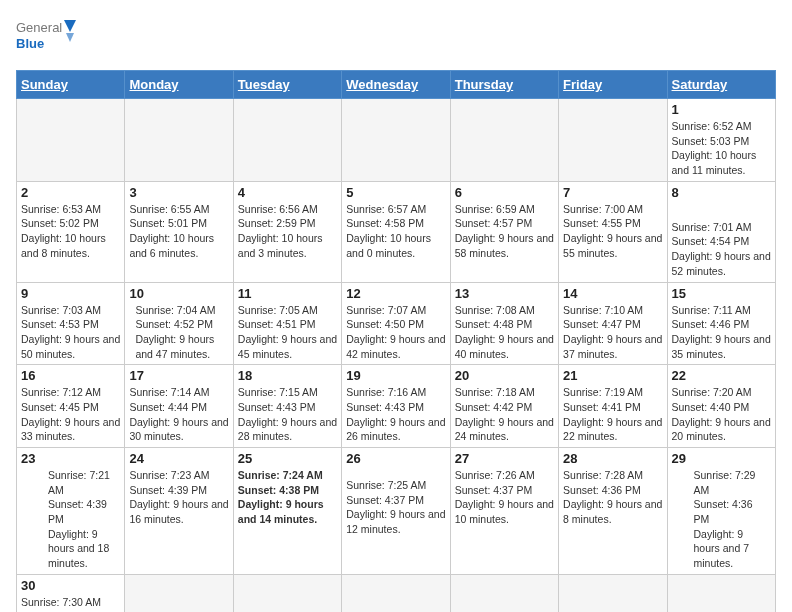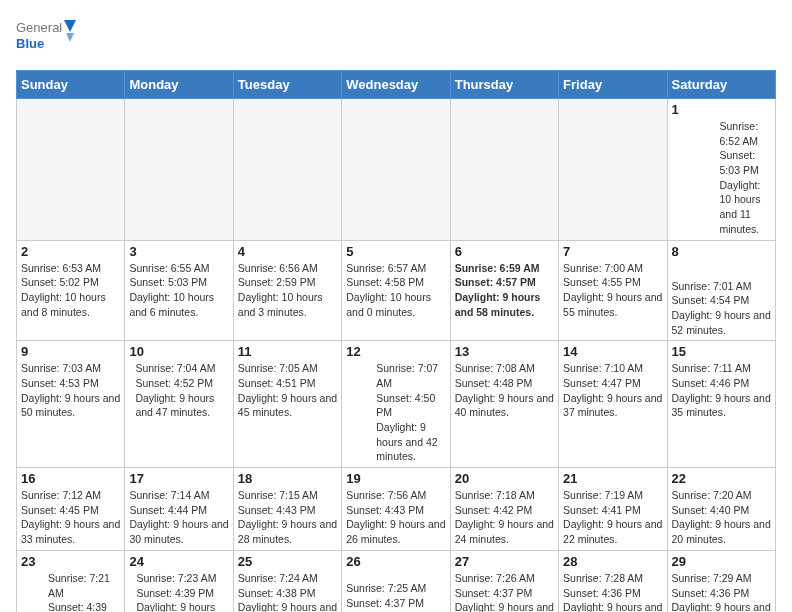--- a/index.html
+++ b/index.html
@@ -40,20 +40,21 @@
       border: 1px solid #ccc;
     }
     .calendar th {
       background: #3a7abf;
       color: #fff;
       font-size: 13px;
       font-weight: bold;
       padding: 6px 4px;
       text-align: left;
       border: 1px solid #5590cc;
+      text-decoration: underline;
     }
     .calendar td {
       border: 1px solid #ccc;
       vertical-align: top;
       padding: 3px 4px;
       width: calc(100% / 7);
       min-height: 80px;
       font-size: 11px;
       color: #333;
       background: #fff;
@@ -113,53 +114,53 @@
   <tbody id="calendar-body">
   <tr class="week-row">
         <td class="empty"></td>
         <td class="empty"></td>
         <td class="empty"></td>
         <td class="empty"></td>
         <td class="empty"></td>
         <td class="empty"></td>
         <td>
           <span class="day-number">1</span>
-          <div class="day-info" style="white-space: pre-line; margin-left: 48px;">Sunrise: 6:52 AM
+          <div class="day-info" style="white-space: pre-line;">Sunrise: 6:52 AM
 Sunset: 5:03 PM
 Daylight: 10 hours and 11 minutes.</div>
         </td>
       </tr>
       <tr class="week-row">
         <td>
           <span class="day-number">2</span>
           <div class="day-info" style="white-space: pre-line;">Sunrise: 6:53 AM
 Sunset: 5:02 PM
 Daylight: 10 hours and 8 minutes.</div>
         </td>
         <td>
           <span class="day-number">3</span>
           <div class="day-info" style="white-space: pre-line;">Sunrise: 6:55 AM
-Sunset: 5:03 PM
+Sunset: 5:01 PM
 Daylight: 10 hours and 6 minutes.</div>
         </td>
         <td>
           <span class="day-number">4</span>
           <div class="day-info" style="white-space: pre-line;">Sunrise: 6:56 AM
 Sunset: 2:59 PM
 Daylight: 10 hours and 3 minutes.</div>
         </td>
         <td>
           <span class="day-number">5</span>
           <div class="day-info" style="white-space: pre-line;">Sunrise: 6:57 AM
 Sunset: 4:58 PM
 Daylight: 10 hours and 0 minutes.</div>
         </td>
         <td>
           <span class="day-number">6</span>
-          <div class="day-info" style="white-space: pre-line; font-weight: bold;">Sunrise: 6:59 AM
+          <div class="day-info" style="white-space: pre-line;">Sunrise: 6:59 AM
 Sunset: 4:57 PM
 Daylight: 9 hours and 58 minutes.</div>
         </td>
         <td>
           <span class="day-number">7</span>
           <div class="day-info" style="white-space: pre-line;">Sunrise: 7:00 AM
 Sunset: 4:55 PM
 Daylight: 9 hours and 55 minutes.</div>
         </td>
         <td>
@@ -183,21 +184,21 @@
 Daylight: 9 hours and 47 minutes.</div>
         </td>
         <td>
           <span class="day-number">11</span>
           <div class="day-info" style="white-space: pre-line;">Sunrise: 7:05 AM
 Sunset: 4:51 PM
 Daylight: 9 hours and 45 minutes.</div>
         </td>
         <td>
           <span class="day-number">12</span>
-          <div class="day-info" style="white-space: pre-line; margin-left: 30px;">Sunrise: 7:07 AM
+          <div class="day-info" style="white-space: pre-line;">Sunrise: 7:07 AM
 Sunset: 4:50 PM
 Daylight: 9 hours and 42 minutes.</div>
         </td>
         <td>
           <span class="day-number">13</span>
           <div class="day-info" style="white-space: pre-line;">Sunrise: 7:08 AM
 Sunset: 4:48 PM
 Daylight: 9 hours and 40 minutes.</div>
         </td>
         <td>
@@ -227,21 +228,21 @@
 Daylight: 9 hours and 30 minutes.</div>
         </td>
         <td>
           <span class="day-number">18</span>
           <div class="day-info" style="white-space: pre-line;">Sunrise: 7:15 AM
 Sunset: 4:43 PM
 Daylight: 9 hours and 28 minutes.</div>
         </td>
         <td>
           <span class="day-number">19</span>
-          <div class="day-info" style="white-space: pre-line;">Sunrise: 7:56 AM
+          <div class="day-info" style="white-space: pre-line;">Sunrise: 7:16 AM
 Sunset: 4:43 PM
 Daylight: 9 hours and 26 minutes.</div>
         </td>
         <td>
           <span class="day-number">20</span>
           <div class="day-info" style="white-space: pre-line;">Sunrise: 7:18 AM
 Sunset: 4:42 PM
 Daylight: 9 hours and 24 minutes.</div>
         </td>
         <td>
@@ -259,27 +260,27 @@
       </tr>
       <tr class="week-row">
         <td>
           <span class="day-number">23</span>
           <div class="day-info" style="white-space: pre-line; margin-left: 27px;">Sunrise: 7:21 AM
 Sunset: 4:39 PM
 Daylight: 9 hours and 18 minutes.</div>
         </td>
         <td>
           <span class="day-number">24</span>
-          <div class="day-info" style="white-space: pre-line; margin-left: 7px;">Sunrise: 7:23 AM
+          <div class="day-info" style="white-space: pre-line;">Sunrise: 7:23 AM
 Sunset: 4:39 PM
 Daylight: 9 hours and 16 minutes.</div>
         </td>
         <td>
           <span class="day-number">25</span>
-          <div class="day-info" style="white-space: pre-line;">Sunrise: 7:24 AM
+          <div class="day-info" style="white-space: pre-line; font-weight: bold;">Sunrise: 7:24 AM
 Sunset: 4:38 PM
 Daylight: 9 hours and 14 minutes.</div>
         </td>
         <td>
           <span class="day-number">26</span>
           <div class="day-info" style="white-space: pre-line; margin-top: 12px;">Sunrise: 7:25 AM
 Sunset: 4:37 PM
 Daylight: 9 hours and 12 minutes.</div>
         </td>
         <td>
@@ -289,21 +290,21 @@
 Daylight: 9 hours and 10 minutes.</div>
         </td>
         <td>
           <span class="day-number">28</span>
           <div class="day-info" style="white-space: pre-line;">Sunrise: 7:28 AM
 Sunset: 4:36 PM
 Daylight: 9 hours and 8 minutes.</div>
         </td>
         <td>
           <span class="day-number">29</span>
-          <div class="day-info" style="white-space: pre-line;">Sunrise: 7:29 AM
+          <div class="day-info" style="white-space: pre-line; margin-left: 22px;">Sunrise: 7:29 AM
 Sunset: 4:36 PM
 Daylight: 9 hours and 7 minutes.</div>
         </td>
       </tr>
       <tr class="last-row">
         <td>
           <span class="day-number">30</span>
           <div class="day-info" style="white-space: pre-line;">Sunrise: 7:30 AM
 Sunset: 4:35 PM
 Daylight: 9 hours and 5 minutes.</div>

